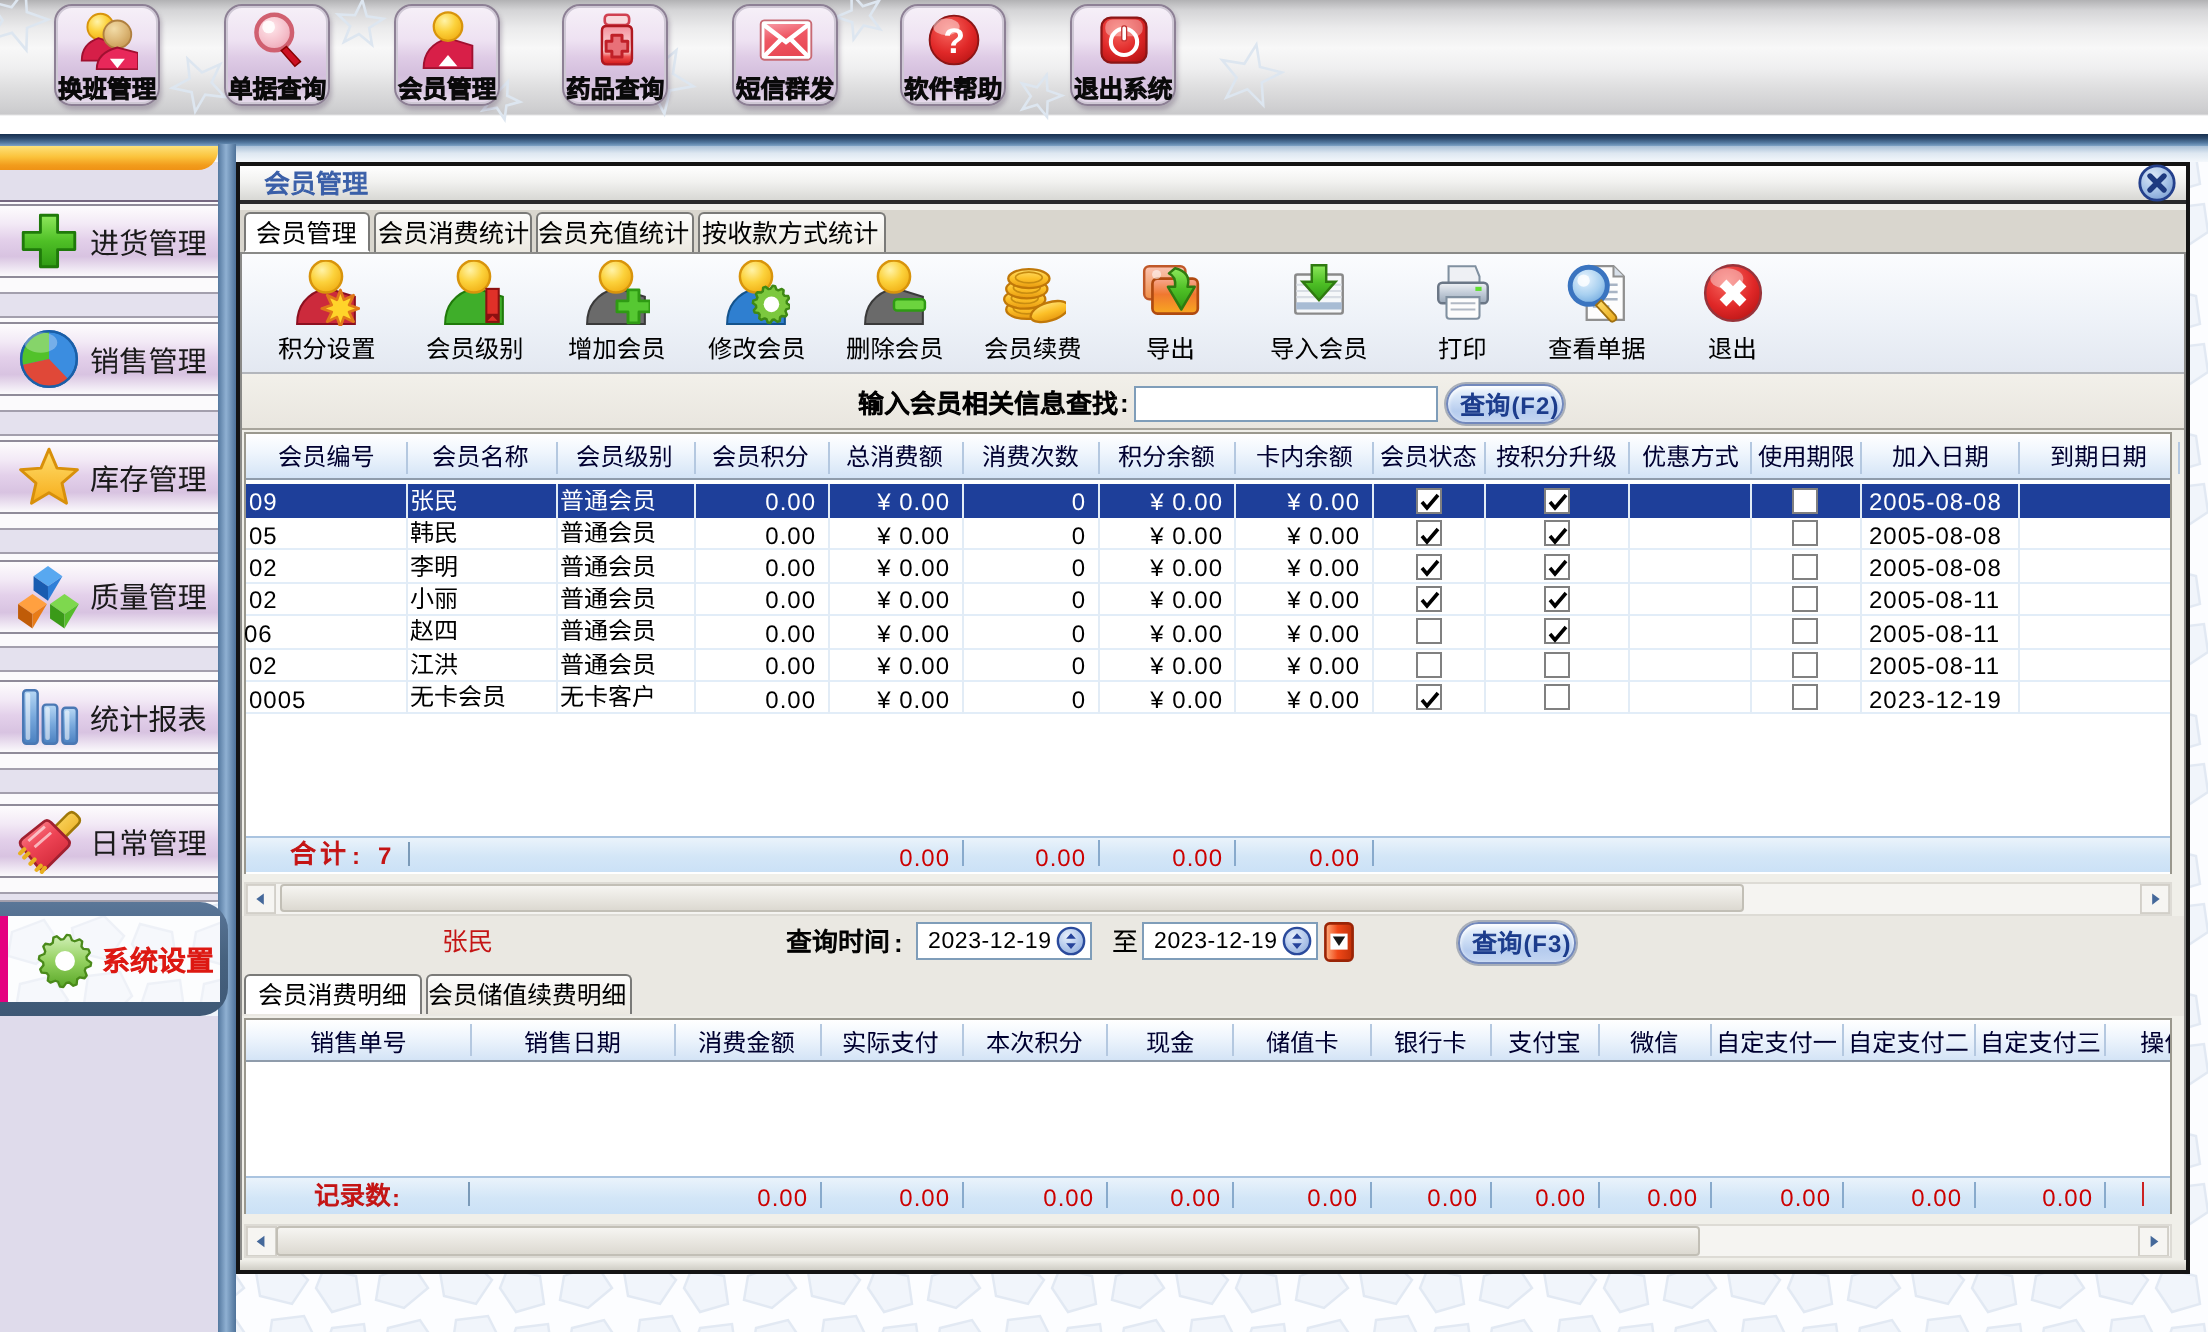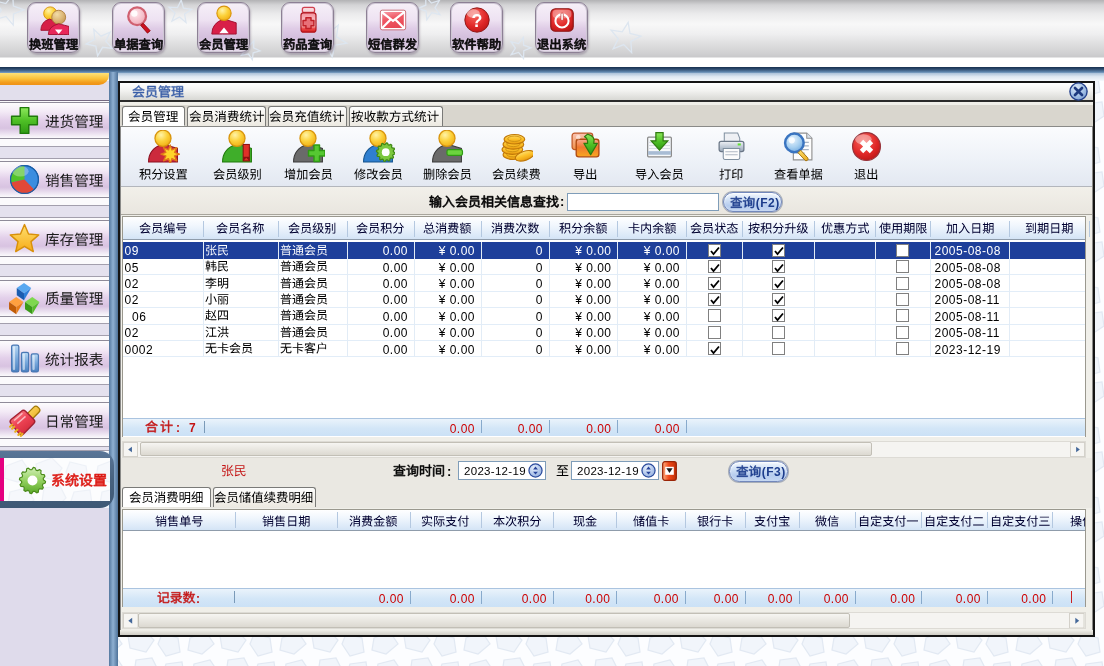--- a/index.html
+++ b/index.html
@@ -762,21 +762,21 @@
     </svg>
   </div>
 <div class="cb" style="left:771.5px;top:292.9px">
     <svg width="12" height="12" viewBox="0 0 12 12">
       <path d="M2 6 L4.5 9 L10 2.5" fill="none" stroke="#000" stroke-width="1.8"></path>
     </svg>
   </div>
 <div class="cb" style="left:896.0px;top:292.9px"></div>
 <div class="num" style="left:934.5px;top:294.4px;color:#000000">2005-08-11</div>
 <div class="ab" style="left:122.5px;top:323.5px;width:962px;height:1px;background:#e2edf8"></div>
-<div class="num" style="left:132px;top:310.8px;color:#000000">06</div>
+<div class="num" style="left:122px;top:310.8px;color:#000000">06</div>
 <svg class="ck" style="left:205px;top:309.3px;width:24px;height:12px;" viewBox="0 -88 200 100" fill="#000000">
     <use href="#u8D75" x="0"></use>
     <use href="#u56DB" x="100"></use>
   </svg>
 <svg class="ck" style="left:280px;top:309.3px;width:48px;height:12px;" viewBox="0 -88 400 100" fill="#000000">
     <use href="#u666E" x="0"></use>
     <use href="#u901A" x="100"></use>
     <use href="#u4F1A" x="200"></use>
     <use href="#u5458" x="300"></use>
   </svg>
@@ -808,21 +808,21 @@
 <div class="num" style="left:348px;top:327.2px;color:#000000;width:60px;text-align:right">0.00</div>
 <div class="num" style="left:415px;top:327.2px;color:#000000;width:60px;text-align:right">¥ 0.00</div>
 <div class="num" style="left:483px;top:327.2px;color:#000000;width:60px;text-align:right">0</div>
 <div class="num" style="left:551.5px;top:327.2px;color:#000000;width:60px;text-align:right">¥ 0.00</div>
 <div class="num" style="left:620px;top:327.2px;color:#000000;width:60px;text-align:right">¥ 0.00</div>
 <div class="cb" style="left:707.5px;top:325.7px"></div>
 <div class="cb" style="left:771.5px;top:325.7px"></div>
 <div class="cb" style="left:896.0px;top:325.7px"></div>
 <div class="num" style="left:934.5px;top:327.2px;color:#000000">2005-08-11</div>
 <div class="ab" style="left:122.5px;top:356.29999999999995px;width:962px;height:1px;background:#e2edf8"></div>
-<div class="num" style="left:124.5px;top:343.59999999999997px;color:#000000">0002</div>
+<div class="num" style="left:124.5px;top:343.59999999999997px;color:#000000">0005</div>
 <svg class="ck" style="left:205px;top:342.09999999999997px;width:48px;height:12px;" viewBox="0 -88 400 100" fill="#000000">
     <use href="#u65E0" x="0"></use>
     <use href="#u5361" x="100"></use>
     <use href="#u4F1A" x="200"></use>
     <use href="#u5458" x="300"></use>
   </svg>
 <svg class="ck" style="left:280px;top:342.09999999999997px;width:48px;height:12px;" viewBox="0 -88 400 100" fill="#000000">
     <use href="#u65E0" x="0"></use>
     <use href="#u5361" x="100"></use>
     <use href="#u5BA2" x="200"></use>

